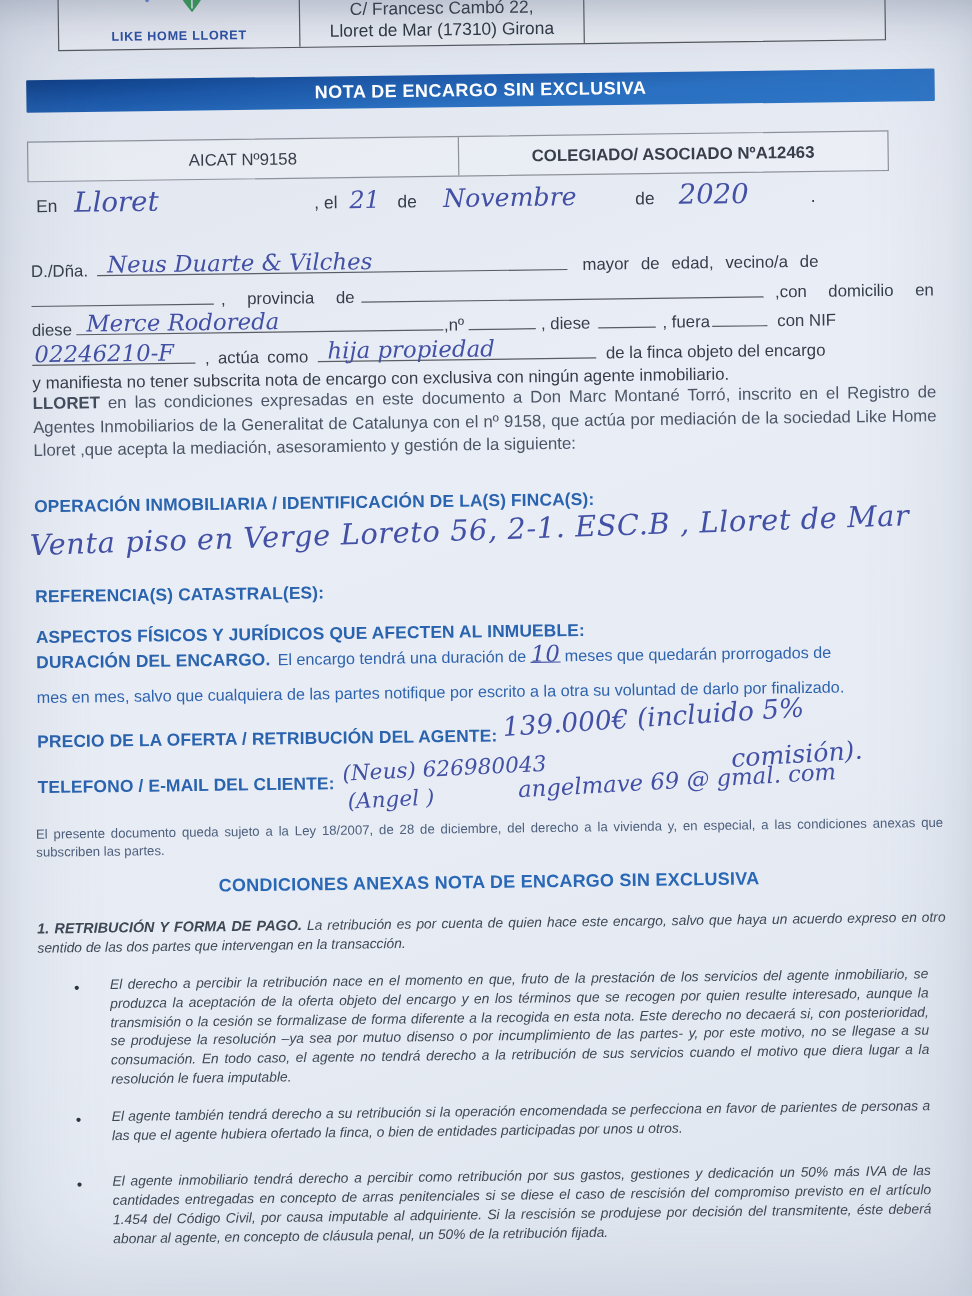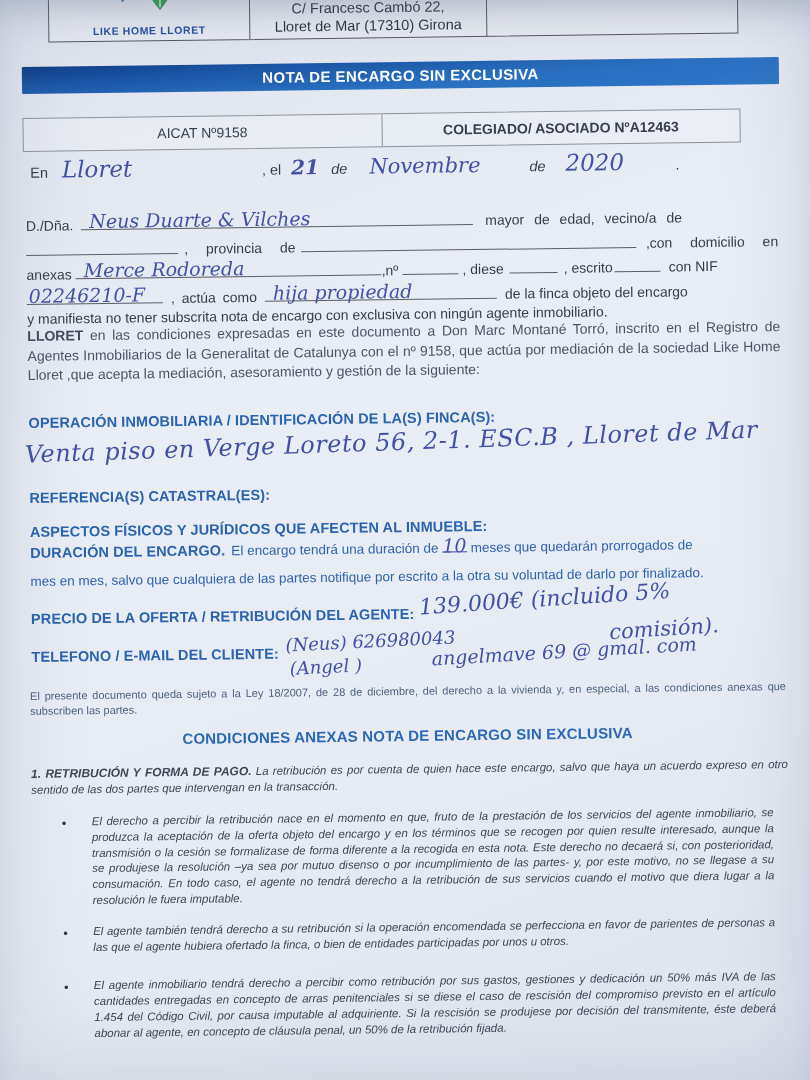--- a/index.html
+++ b/index.html
@@ -38,24 +38,24 @@
   .reg-cell{flex:1;display:flex;align-items:center;justify-content:center;font-size:14px;color:#383f4b;}
   .reg-cell+.reg-cell{border-left:1px solid #8d929b;font-weight:600;}
 
   
   .printed{color:#363d49;font-size:14px;}
   .hw{font-family:"DejaVu Serif",serif;font-style:italic;color:#4250a5;white-space:nowrap;}
 
   .date-line{position:absolute;left:35px;top:152px;width:720px;display:flex;align-items:baseline;}
   .date-line .printed{font-size:14.5px;}
   .hw-city{font-size:23px;margin-left:14px;width:200px;}
-  .hw-day{font-size:20px;margin-left:10px;width:40px;font-weight:bold;}
+  .hw-day{font-size:20px;margin-left:10px;width:40px;}
   .hw-month{font-size:21px;margin-left:16px;width:160px;}
   .hw-year{font-size:23px;margin-left:14px;width:110px;}
-  .date-line .lbl-de{margin-right:6px;font-style:italic;}
+  .date-line .lbl-de{margin-right:6px;}
 
   
   .party{position:absolute;left:30px;top:208px;width:752px;color:#363d49;font-size:14px;}
   .prow{display:flex;align-items:baseline;height:24.5px;white-space:nowrap;}
   .u{display:inline-block;position:relative;border-bottom:1.4px solid #5a5d63;height:17px;vertical-align:baseline;}
   .u .hw{position:absolute;left:8px;bottom:-3px;font-size:19px;}
   .wsp6{word-spacing:6px;} .wsp14{word-spacing:14px;} .wsp3{word-spacing:3px;}
 
   .encarga{position:absolute;left:30px;top:322px;width:753px;text-align:justify;
     font-size:14px;line-height:19.5px;color:#4c5566;}
@@ -135,29 +135,29 @@
       </span>
       <span class="wsp6">mayor de edad, vecino/a de</span>
     </div>
     <div class="prow">
       <span class="u" style="width:152px;"></span>
       <span class="wsp14" style="margin:0 6px;">, provincia de</span>
       <span class="u" style="flex:1;margin-right:10px;"></span>
       <span class="wsp14">,con domicilio en</span>
     </div>
     <div class="prow">
-      <span>anexas</span>
+      <span>diese</span>
       <span class="u" style="width:306px;margin-left:4px;">
         <span class="hw">Merce Rodoreda</span>
       </span>
       <span>,nº</span>
       <span class="u" style="width:56px;margin:0 4px;"></span>
       <span>, diese</span>
       <span class="u" style="width:48px;margin:0 6px;"></span>
-      <span>, escrito</span>
+      <span>, fuera</span>
       <span class="u" style="width:46px;margin:0 8px 0 2px;"></span>
       <span>con NIF</span>
     </div>
     <div class="prow">
       <span class="u" style="width:136px;">
         <span class="hw" style="left:2px;">02246210-F</span>
       </span>
       <span class="wsp3" style="margin:0 8px;">, actúa como</span>
       <span class="u" style="width:232px;margin-right:8px;">
         <span class="hw">hija propiedad</span>

